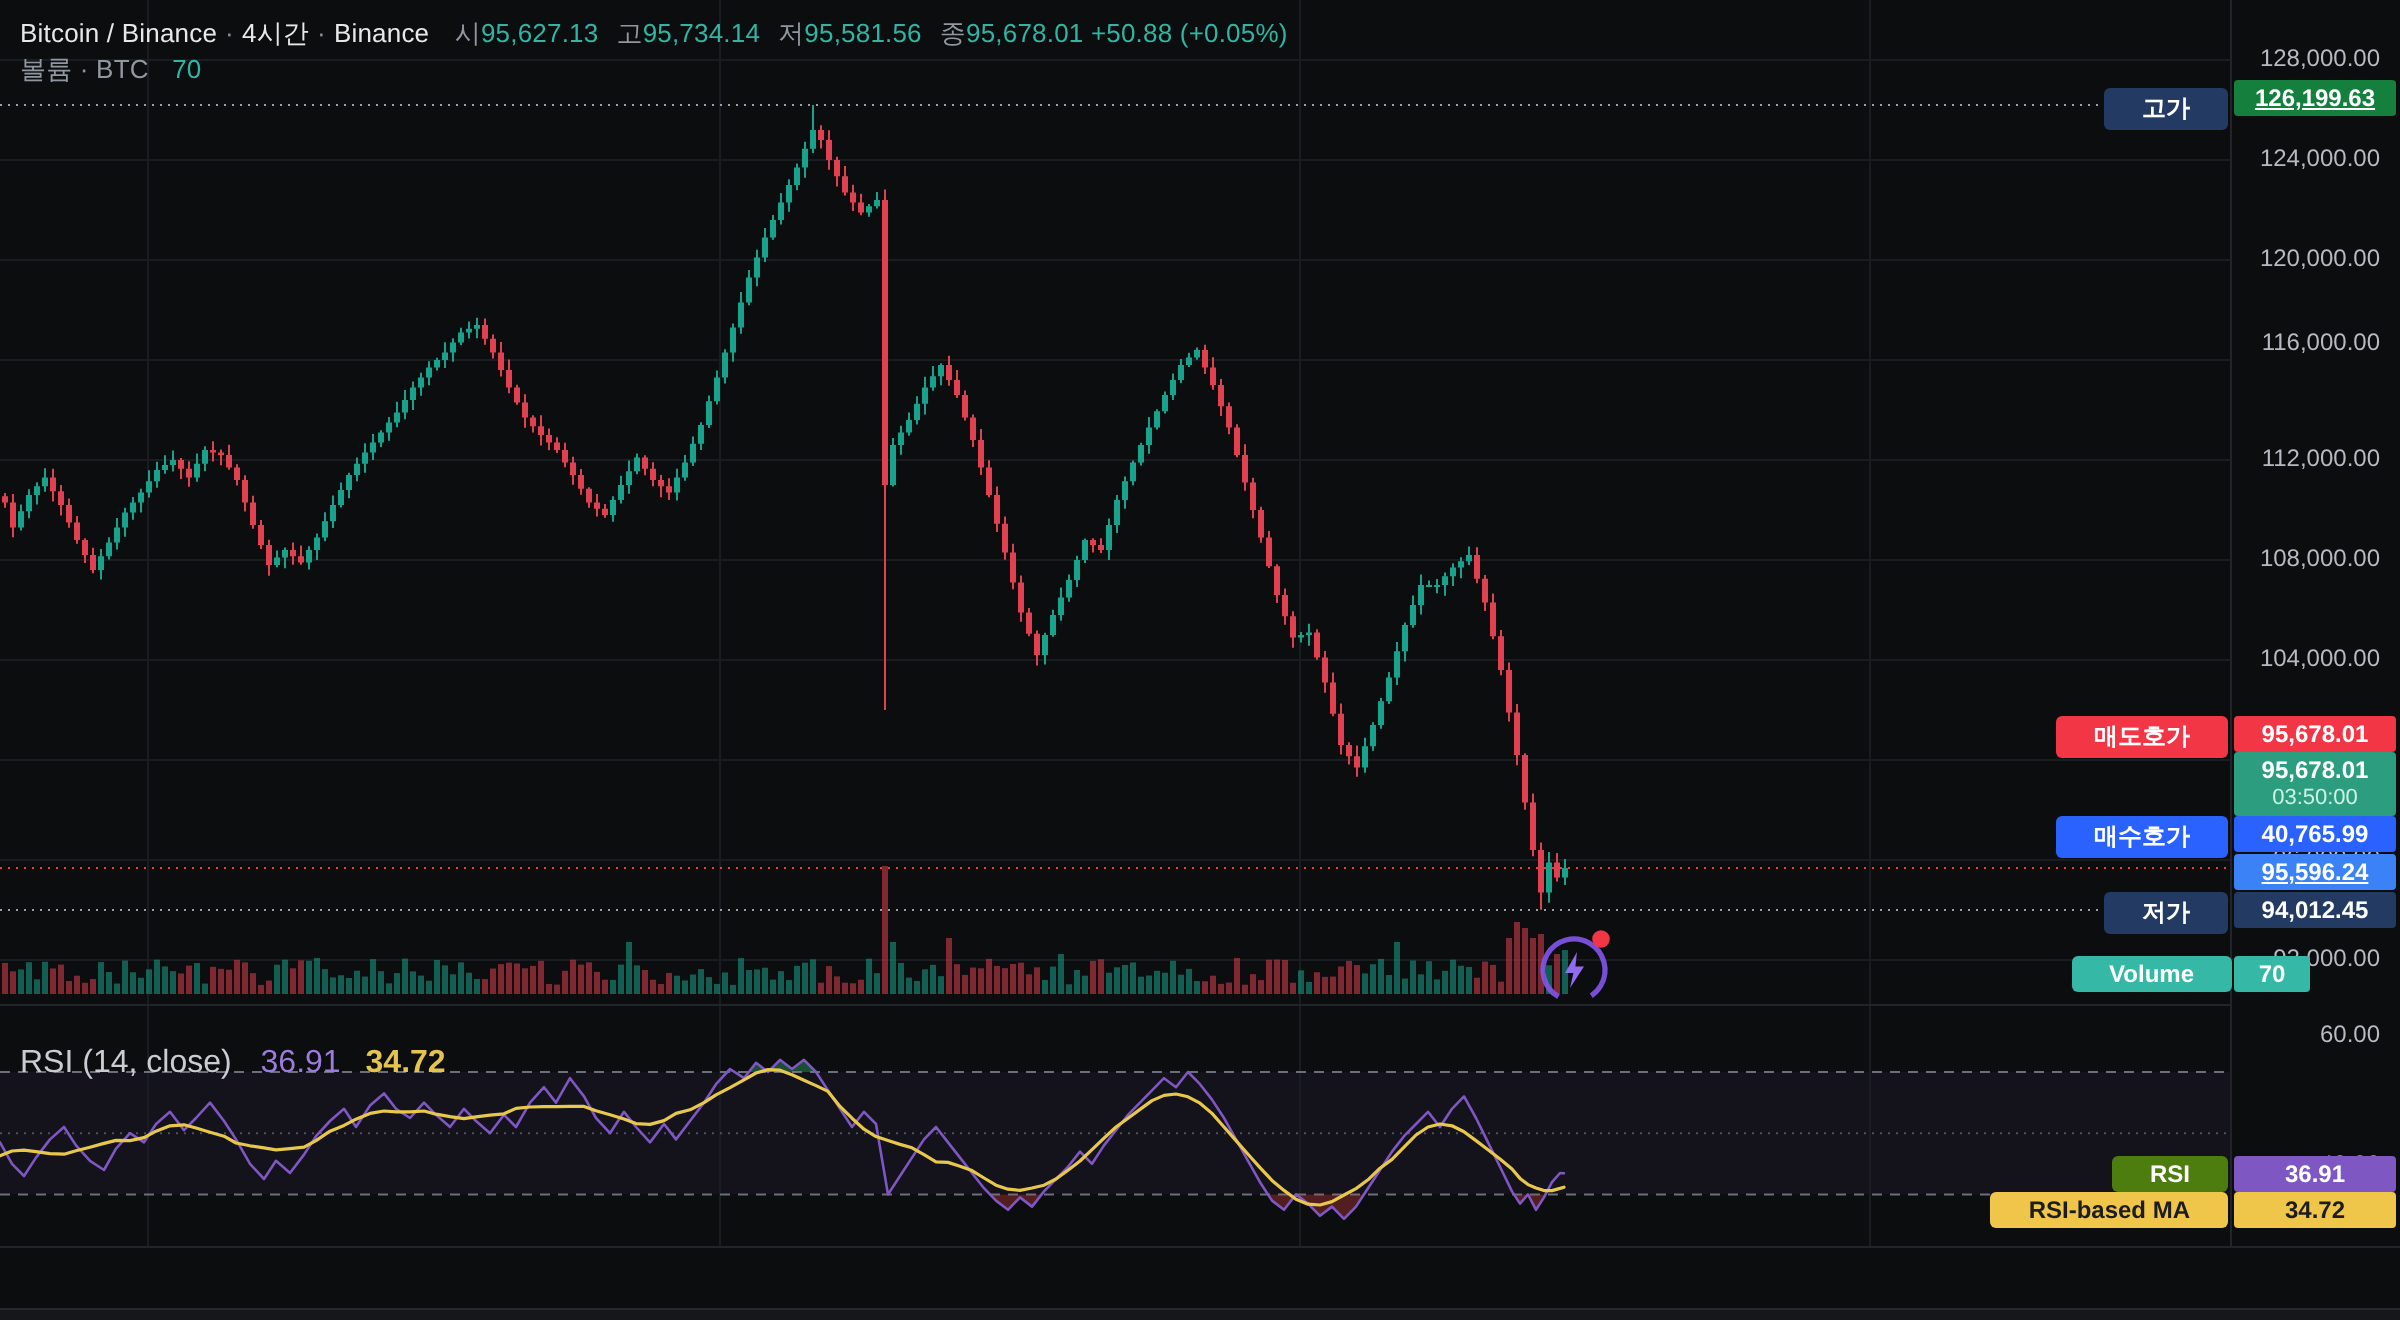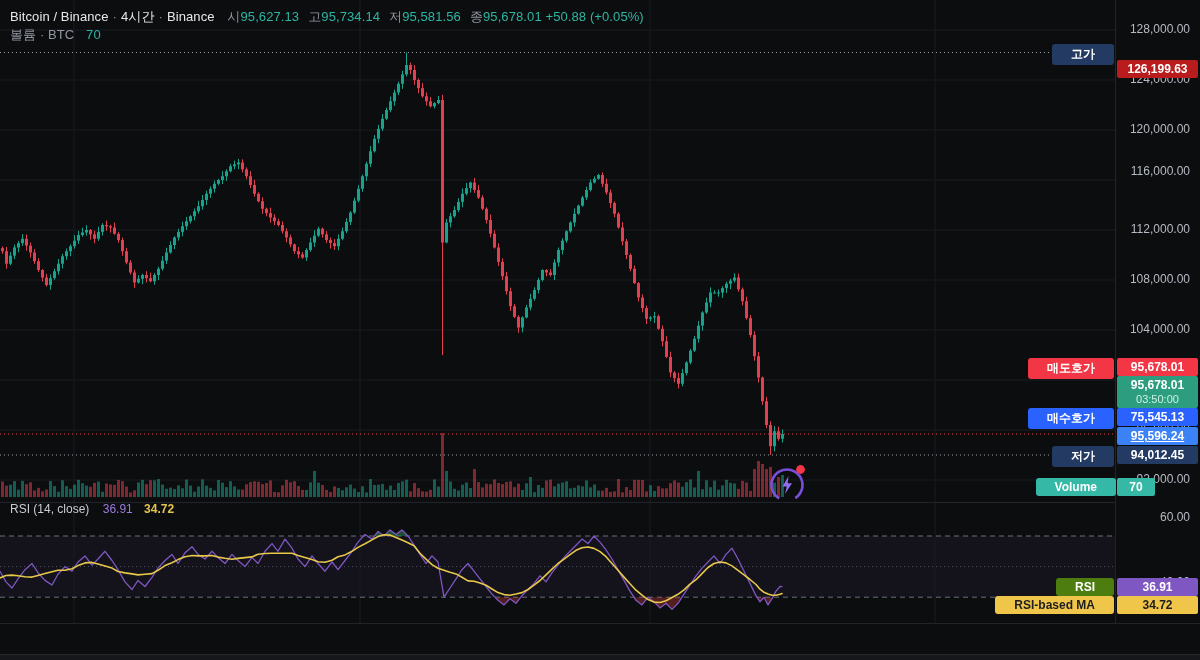--- a/index.html
+++ b/index.html
@@ -9,21 +9,21 @@
   .hdr{position:absolute;left:10px;font-size:13px;color:#e6e8ea;white-space:nowrap;z-index:30;letter-spacing:.1px;}
   .hdr .sep{color:#8a8f98;margin:0 4px;}
   .hdr .lbl{color:#9097a1;margin-left:9px;}
   .hdr .val{color:#2fb5a3;}
   .hdr .chg{color:#2fb5a3;margin-left:0;}
   .axis-label{position:absolute;right:10px;width:84px;text-align:right;font-size:12px;color:#b6bac2;z-index:5;}
   .tab{position:absolute;font-size:12px;font-weight:700;color:#fff;padding:2px 19px;border-radius:3px;
        white-space:nowrap;z-index:20;}
   .vbox{position:absolute;left:1117px;width:81px;text-align:center;font-size:12px;font-weight:700;
         color:#fff;border-radius:2px;z-index:20;padding:2px 0;}
-  .rsi-hdr{position:absolute;left:10px;top:502px;font-size:12px;color:#c9ccd2;z-index:30;}
+  .rsi-hdr{position:absolute;left:10px;top:523px;font-size:16px;color:#c9ccd2;z-index:30;}
   .rsi-hdr .rv{color:#9b7bdc;margin-left:10px;}
   .rsi-hdr .mv{color:#e3c44c;margin-left:8px;font-weight:700;}
   .sepline{position:absolute;background:#21242b;z-index:8;}
   #bottom-strip{position:absolute;left:0;top:654px;width:1200px;height:6px;background:#16171b;border-top:1px solid #26282e;z-index:9;}
 </style>
 </head>
 <body>
 
 <div id="app">
 
@@ -688,32 +688,32 @@
       <div class="axis-label" style="top: 272px;">108,000.00</div>
       <div class="axis-label" style="top: 322px;">104,000.00</div>
       <div class="axis-label" style="top: 372px;">100,000.00</div>
       <div class="axis-label" style="top: 422px;">96,000.00</div>
       <div class="axis-label" style="top: 472px;">92,000.00</div>
       <div class="axis-label" style="top: 510px;">60.00</div>
       <div class="axis-label" style="top: 575px;">40.00</div>
     </div>
 
   <div class="tab" style="right:86px;top:44px;background:#233a63;">고가</div>
-  <div class="vbox" style="top:60px;background:#b91c1c;">126,199.63</div>
+  <div class="vbox" style="top:40px;background:#15803d;text-decoration:underline;">126,199.63</div>
 
   <div class="tab" style="right:86px;top:358px;background:#f23645;">매도호가</div>
   <div class="vbox" style="top:358px;background:#f23645;">95,678.01</div>
 
   <div class="vbox" style="top:376px;background:#2d9d80;height:28px;line-height:14px;padding:2px 0;">
     <div>95,678.01</div>
     <div style="font-weight:400;font-size:11px;color:#ccf3e4;">03:50:00</div>
   </div>
 
   <div class="tab" style="right:86px;top:408px;background:#2962ff;">매수호가</div>
-  <div class="vbox" style="top:408px;background:#2962ff;">75,545.13</div>
+  <div class="vbox" style="top:408px;background:#2962ff;">40,765.99</div>
 
   <div class="vbox" style="top:427px;background:#3b82f6;text-decoration:underline;">95,596.24</div>
 
   <div class="tab" style="right:86px;top:446px;background:#233a63;">저가</div>
   <div class="vbox" style="top:446px;background:#233a63;">94,012.45</div>
 
   <div class="tab" style="right:84px;top:478px;background:#35b8a6;font-weight:700;">Volume</div>
   <div class="vbox" style="top:478px;background:#35b8a6;width:38px;">70</div>
 
   <div class="tab" style="right:86px;top:578px;background:#4d7c0f;">RSI</div>

